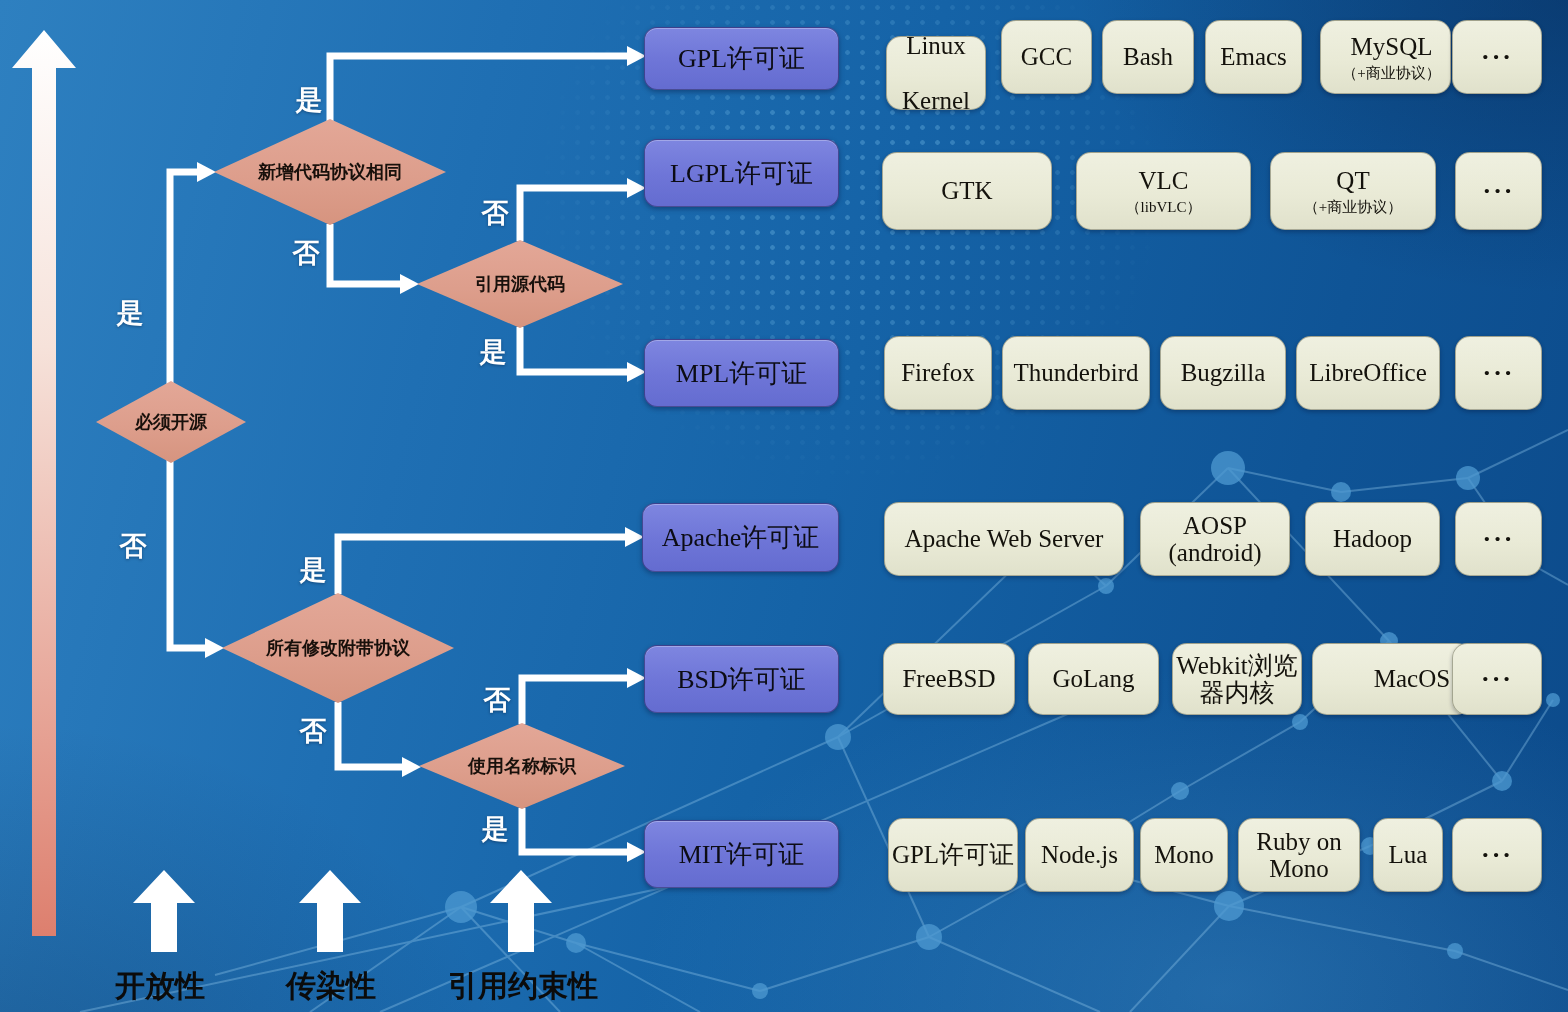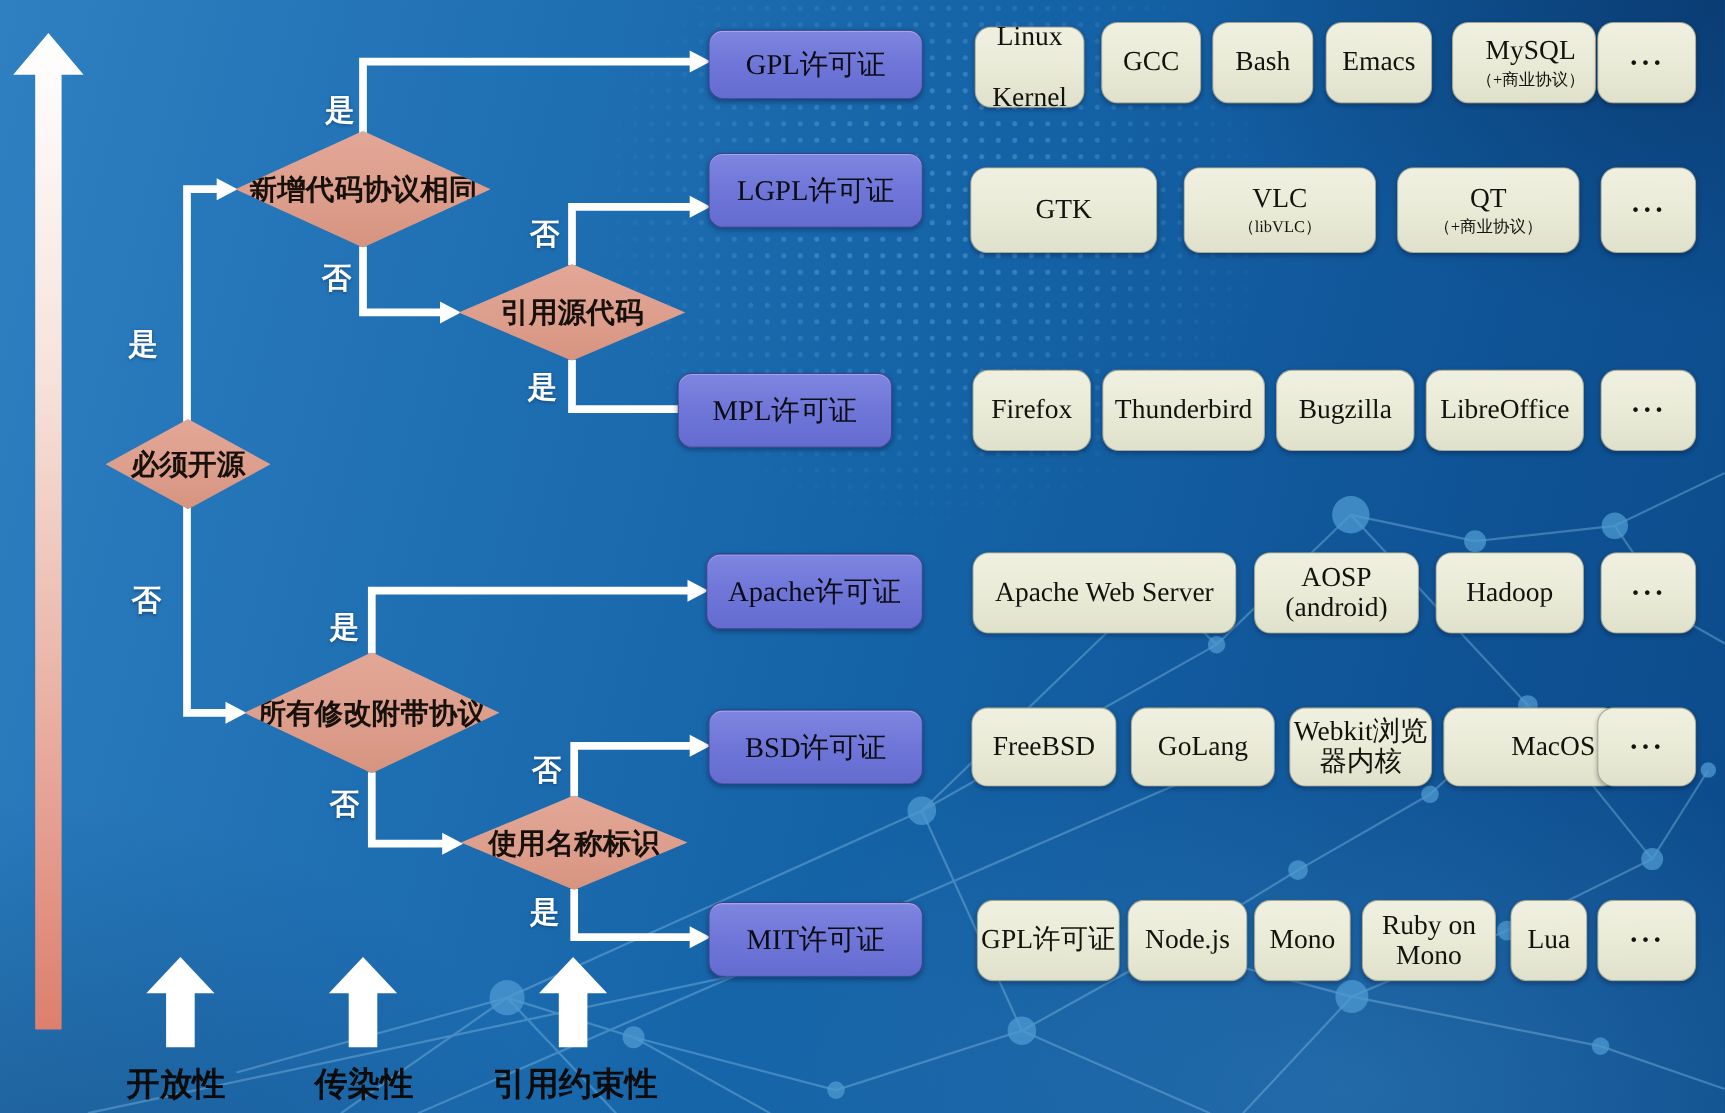--- a/index.html
+++ b/index.html
@@ -19,21 +19,21 @@
     background-size:15px 15px;
     -webkit-mask-image:radial-gradient(ellipse at 50% 40%, #000 25%, transparent 72%);
             mask-image:radial-gradient(ellipse at 50% 40%, #000 25%, transparent 72%);
   }
   svg.layer{position:absolute;left:0;top:0;width:1568px;height:1012px;}
   .flow-line{fill:none;stroke:#ffffff;stroke-width:7;}
   .diamond{
     position:absolute; display:flex; align-items:center; justify-content:center;
     clip-path:polygon(50% 0,100% 50%,50% 100%,0 50%);
     background:linear-gradient(180deg,#e3a797 0%, #dd9e8c 55%, #d6947f 100%);
-    color:#18100b; font-weight:bold; font-size:26px; text-align:center;
+    color:#18100b; font-weight:bold; font-size:18px; text-align:center;
     font-family:"Liberation Serif","DejaVu Serif",serif;
   }
   .license{
     position:absolute; display:flex; align-items:center; justify-content:center;
     border-radius:13px;
     background:linear-gradient(180deg,#7e86e0 0%, #6f76d8 50%, #646cd0 100%);
     border:1.5px solid rgba(30,30,85,.55);
     box-shadow:0 2px 5px rgba(0,10,40,.35), inset 0 1px 0 rgba(255,255,255,.28);
     color:#0c0c14; font-size:26px;
   }
@@ -180,21 +180,21 @@
       <div class="edge-label" style="left: 306px; top: 253px;">否</div>
       <div class="edge-label" style="left: 495px; top: 213px;">否</div>
       <div class="edge-label" style="left: 493px; top: 352px;">是</div>
       <div class="edge-label" style="left: 313px; top: 570px;">是</div>
       <div class="edge-label" style="left: 313px; top: 731px;">否</div>
       <div class="edge-label" style="left: 497px; top: 700px;">否</div>
       <div class="edge-label" style="left: 495px; top: 829px;">是</div>
       <div class="license" style="left: 644px; top: 27px; width: 193px; height: 61px;">
         <span>GPL许可证</span>
       </div>
-      <div class="example" style="left: 886px; top: 24px; width: 98px; height: 72px; gap: 28px;">
+      <div class="example" style="left: 886px; top: 36px; width: 98px; height: 72px; gap: 28px;">
         <span>Linux</span>
         <span>Kernel</span>
       </div>
       <div class="example" style="left: 1001px; top: 20px; width: 89px; height: 72px;">
         <span>GCC</span>
       </div>
       <div class="example" style="left: 1102px; top: 20px; width: 90px; height: 72px;">
         <span>Bash</span>
       </div>
       <div class="example" style="left: 1205px; top: 20px; width: 95px; height: 72px;">
@@ -217,21 +217,21 @@
         <span>VLC</span>
         <span class="sub">（libVLC）</span>
       </div>
       <div class="example" style="left: 1270px; top: 152px; width: 164px; height: 76px;">
         <span>QT</span>
         <span class="sub">（+商业协议）</span>
       </div>
       <div class="example dots" style="left: 1455px; top: 152px; width: 85px; height: 76px;">
         <span>···</span>
       </div>
-      <div class="license" style="left: 616px; top: 339px; width: 193px; height: 66px; justify-content: center;">
+      <div class="license" style="left: 644px; top: 339px; width: 193px; height: 66px; justify-content: center;">
         <span>MPL许可证</span>
       </div>
       <div class="example" style="left: 884px; top: 336px; width: 106px; height: 72px;">
         <span>Firefox</span>
       </div>
       <div class="example" style="left: 1002px; top: 336px; width: 146px; height: 72px;">
         <span>Thunderbird</span>
       </div>
       <div class="example" style="left: 1160px; top: 336px; width: 124px; height: 72px;">
         <span>Bugzilla</span>

